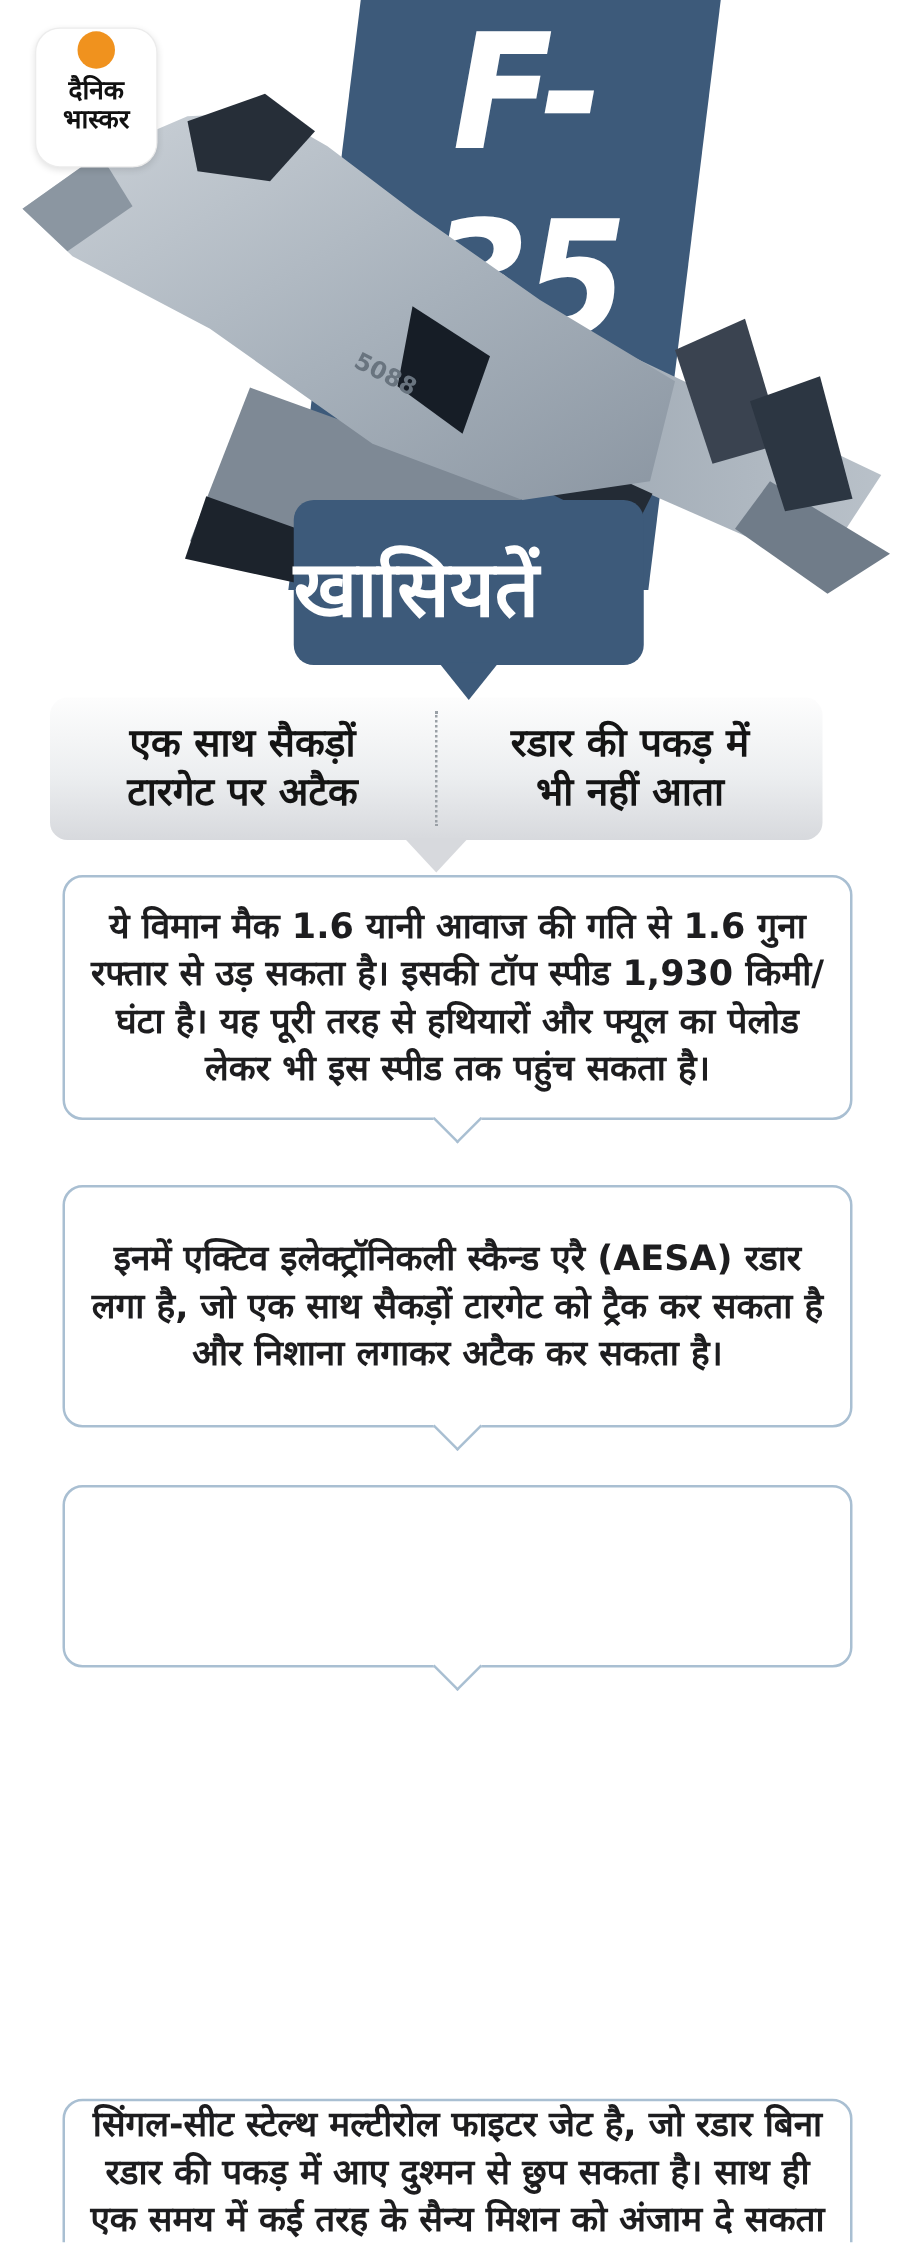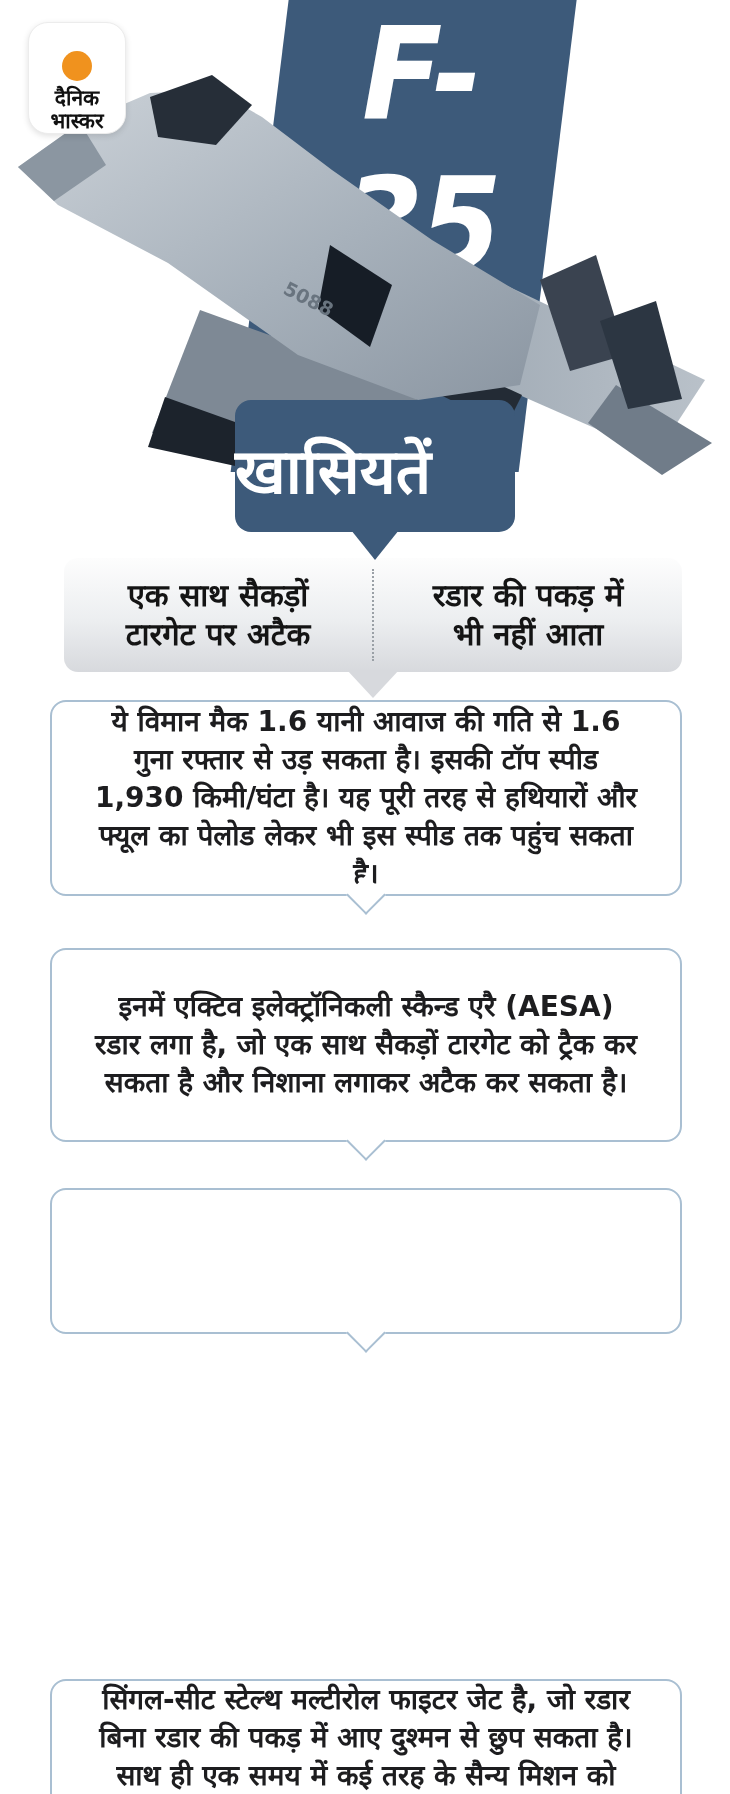--- a/index.html
+++ b/index.html
@@ -10,21 +10,21 @@
   
   .blue-column{
     position:absolute;left:260px;top:-6px;width:288px;height:478px;
     background:#3d5a7a;transform:skewX(-7deg);z-index:1;
   }
   
   .logo{
     position:absolute;left:28px;top:22px;width:98px;height:112px;background:#ffffff;
     border:1px solid #ececec;border-radius:20px;box-shadow:0 2px 6px rgba(0,0,0,.12);
     z-index:5;display:flex;flex-direction:column;align-items:center;justify-content:flex-start;
-    padding-top:28px;box-sizing:border-box;
+    padding-top:2px;box-sizing:border-box;
   }
   .logo-dot{width:30px;height:30px;border-radius:50%;background:#f0921e;margin-bottom:6px;}
   .logo-text{font-weight:bold;color:#111;font-size:21px;line-height:23px;text-align:center;letter-spacing:0;}
   
   .title-block{position:absolute;left:278px;top:0;width:284px;text-align:center;z-index:2;color:#fff;}
   .title-main{
     font-size:128px;line-height:150px;font-weight:bold;font-style:italic;
     letter-spacing:-4px;transform:scaleX(.92);transform-origin:center;
   }
   .title-sub{
@@ -39,37 +39,37 @@
     border-radius:16px;z-index:3;display:flex;align-items:center;justify-content:flex-start;
   }
   .kh-text{color:#fff;font-size:62px;font-weight:bold;padding-top:6px;}
   .kh-notch{
     position:absolute;left:calc(50% - 24px);top:130px;width:0;height:0;
     border-left:24px solid transparent;border-right:24px solid transparent;
     border-top:30px solid #3d5a7a;
   }
   
   .hl-bar{
-    position:absolute;left:64px;top:558px;width:618px;height:114px;border-radius:14px;
+    position:absolute;left:40px;top:558px;width:618px;height:114px;border-radius:14px;
     background:linear-gradient(#fdfdfd,#eceef0 55%,#d7d9dd);z-index:2;
     display:flex;align-items:center;justify-content:space-between;
   }
   .hl-col{flex:1;text-align:center;font-size:31px;line-height:39px;font-weight:bold;color:#141414;}
   .hl-divider{width:0;border-left:2px dotted #9aa0a6;height:92px;}
   .hl-notch{
     position:absolute;left:calc(50% - 26px);top:112px;width:0;height:0;
     border-left:26px solid transparent;border-right:26px solid transparent;
     border-top:28px solid #d7d9dd;
   }
   
   .card{
     position:absolute;left:50px;width:632px;box-sizing:border-box;background:#ffffff;
     border:2px solid #a9bfd2;border-radius:16px;z-index:2;
     display:flex;align-items:center;justify-content:center;text-align:center;
-    padding:2px 40px;color:#1d1d1f;font-size:28px;line-height:38px;font-weight:bold;
+    padding:2px 16px;color:#1d1d1f;font-size:28px;line-height:38px;font-weight:bold;
   }
   .card-notch{
     position:absolute;left:50%;bottom:-15px;width:26px;height:26px;background:#ffffff;
     border-right:2px solid #a9bfd2;border-bottom:2px solid #a9bfd2;
     transform:translateX(-50%) rotate(45deg);
   }
   .c1{top:700px;height:196px;}
   .c2{top:948px;height:194px;}
   .c3{top:1188px;height:146px;}
   .c4{top:1396px;height:158px;}

